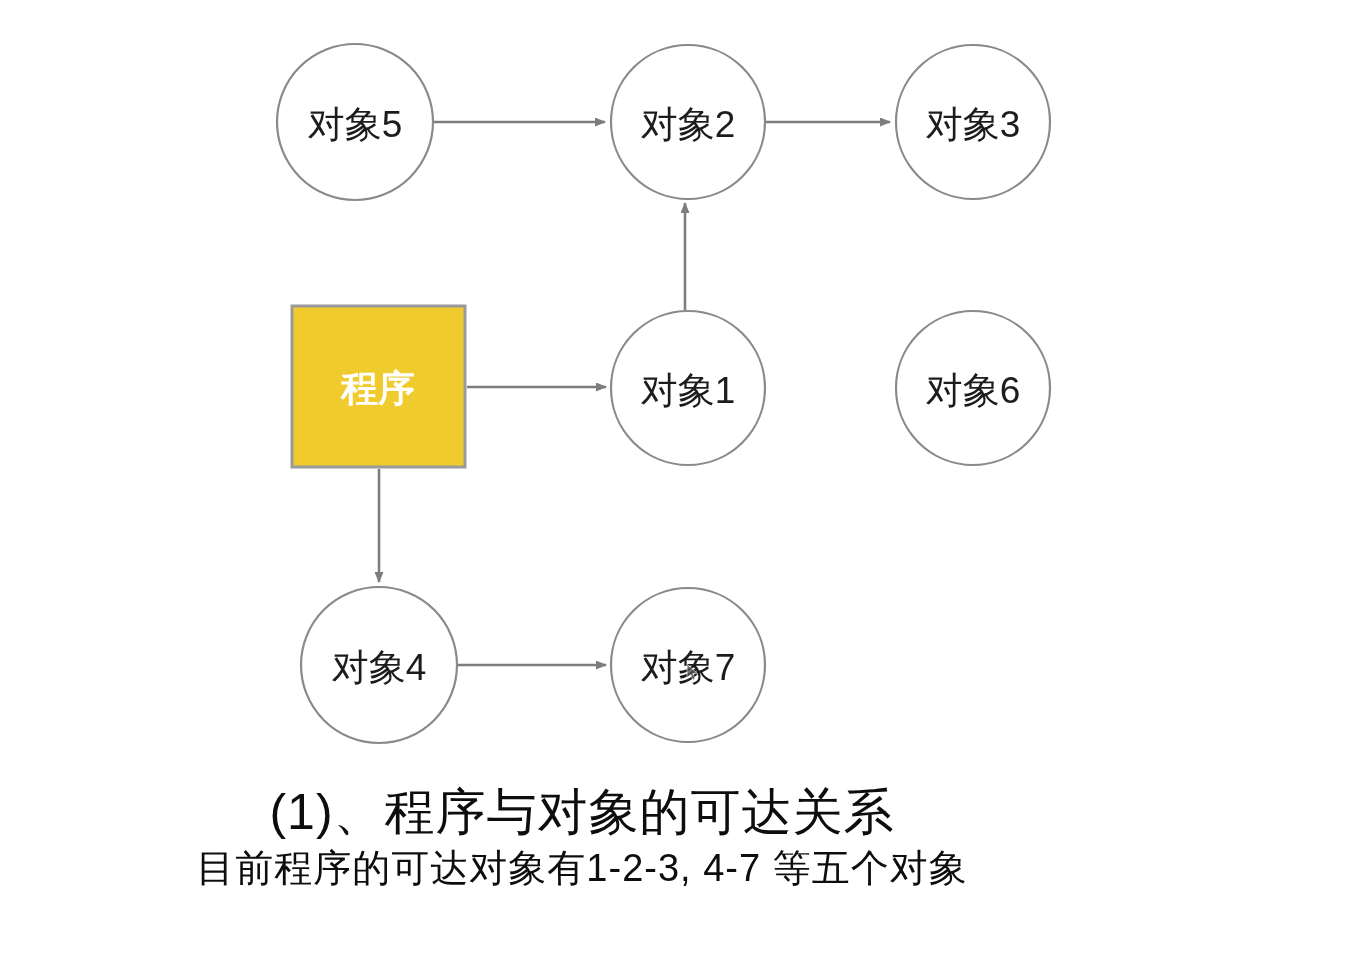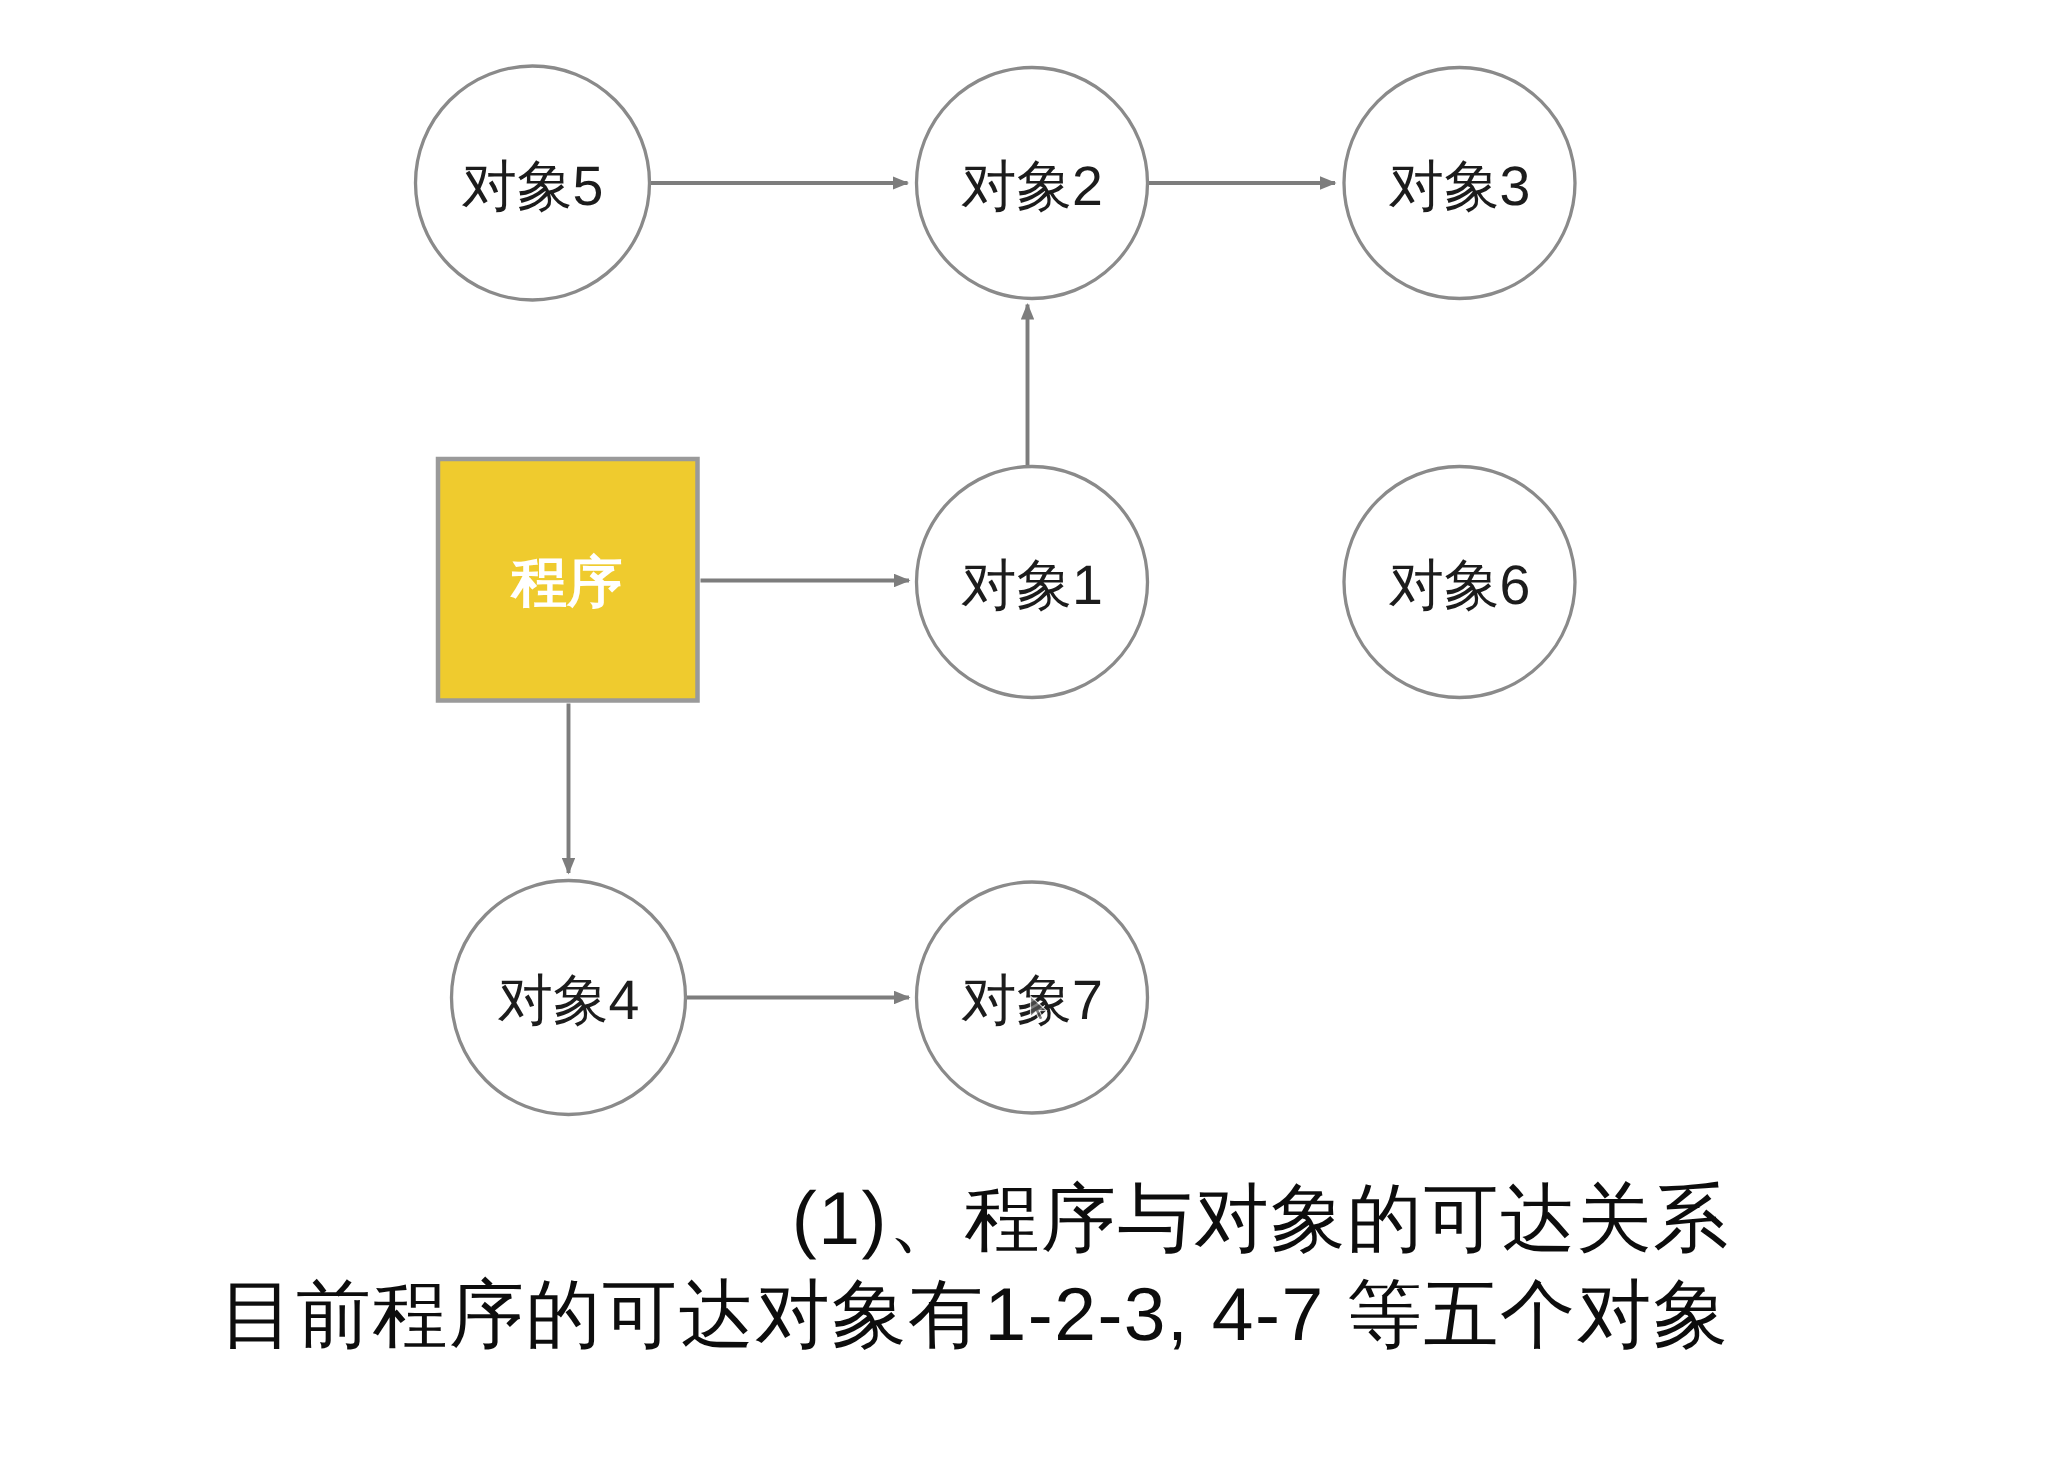--- a/index.html
+++ b/index.html
@@ -52,36 +52,36 @@
     font-weight: 600;
   }
   .edge-line {
     stroke: #7d7d7d;
     stroke-width: 2.6;
     fill: none;
   }
   .caption-block {
     position: absolute;
     left: 0;
-    right: 12px;
+    right: 1px;
     top: 780px;
-    text-align: right;
+    text-align: center;
   }
   .caption-line {
     color: #0d0d0d;
     font-family: "Liberation Sans", "DejaVu Sans", sans-serif;
     letter-spacing: 1px;
     line-height: 1.28;
     white-space: nowrap;
   }
   .caption-line-1 {
     font-size: 50px;
   }
   .caption-line-2 {
-    font-size: 50px;
+    font-size: 38px;
   }
   .cursor-arrow {
     position: absolute;
     left: 686px;
     top: 663px;
     width: 13px;
     height: 19px;
     pointer-events: none;
     opacity: 0.75;
   }

